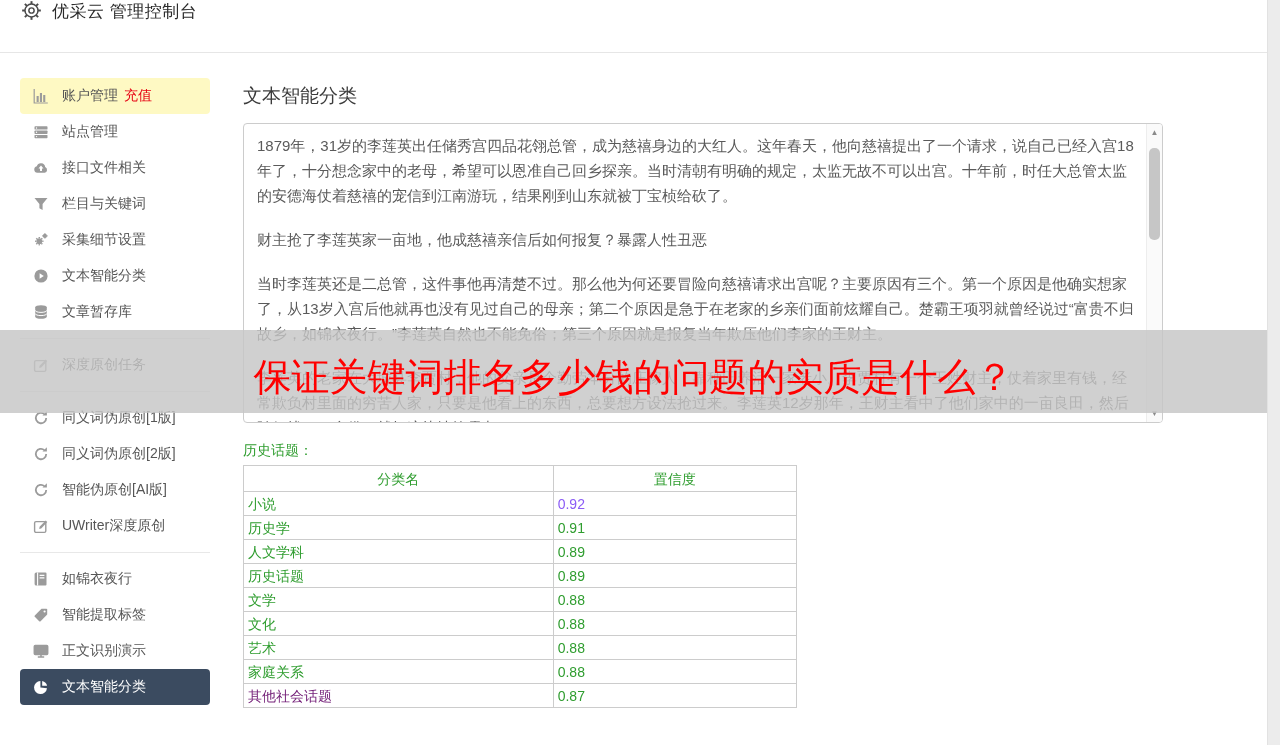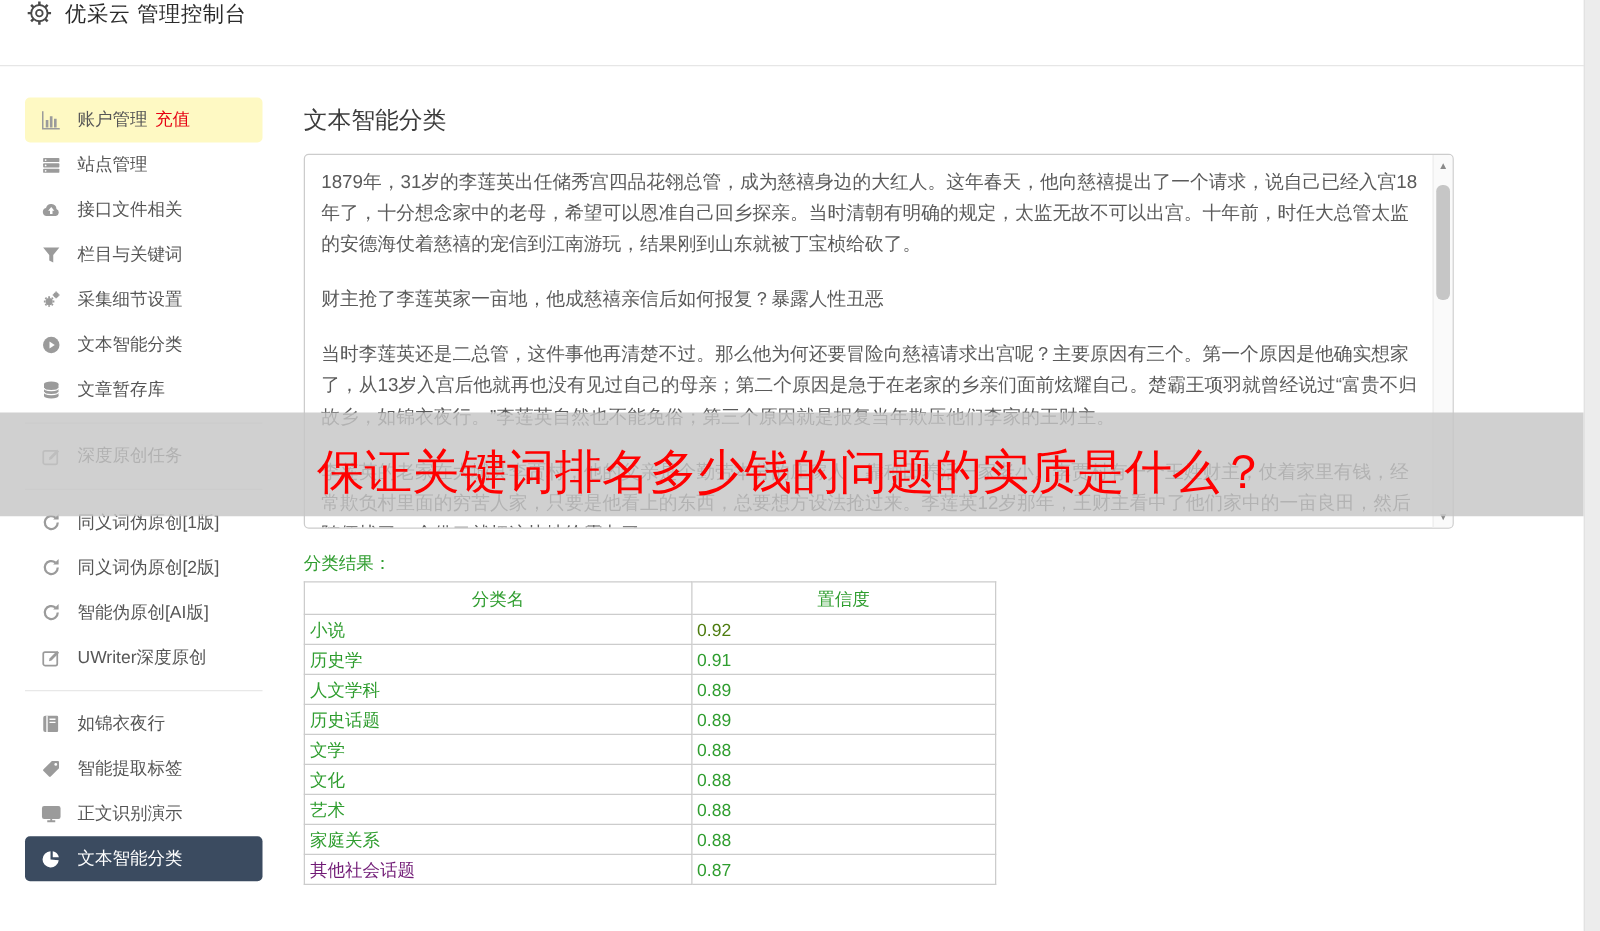--- a/index.html
+++ b/index.html
@@ -275,33 +275,33 @@
         <p>当时李莲英还是二总管，这件事他再清楚不过。那么他为何还要冒险向慈禧请求出宫呢？主要原因有三个。第一个原因是他确实想家了，从13岁入宫后他就再也没有见过自己的母亲；第二个原因是急于在老家的乡亲们面前炫耀自己。楚霸王项羽就曾经说过“富贵不归故乡，如锦衣夜行。”李莲英自然也不能免俗；第三个原因就是报复当年欺压他们李家的王财主。</p>
         <p>李莲英的老家在大城县李贾村，他的父亲是个勤劳本分的庄稼人，靠种田养活一家老小。李贾村有一个王姓财主，仗着家里有钱，经常欺负村里面的穷苦人家，只要是他看上的东西，总要想方设法抢过来。李莲英12岁那年，王财主看中了他们家中的一亩良田，然后随便找了一个借口就把这块地给霸占了。</p>
       </div>
     <div class="ta-scrollbar">
       <div class="ta-arrow up">▲</div>
       <div class="ta-thumb"></div>
       <div class="ta-arrow down">▼</div>
     </div>
   </div>
 
-  <div class="result-label" style="color: rgb(47, 157, 47);">分类结果：</div>
+  <div class="result-label" style="color: rgb(47, 157, 47);">历史话题：</div>
 
   <table class="result-table">
     <thead>
       <tr>
         <th style="width: 56%; color: rgb(47, 157, 47);">分类名</th>
         <th style="color: rgb(47, 157, 47);">置信度</th>
       </tr>
     </thead>
     <tbody id="table-body">
         <tr>
           <td style="color: rgb(47, 157, 47);">小说</td>
-          <td style="color: #4d7c0f;">0.92</td>
+          <td style="color: #8b5cf6;">0.92</td>
         </tr>
         <tr>
           <td style="color: rgb(47, 157, 47);">历史学</td>
           <td style="color: rgb(47, 157, 47);">0.91</td>
         </tr>
         <tr>
           <td style="color: rgb(47, 157, 47);">人文学科</td>
           <td style="color: rgb(47, 157, 47);">0.89</td>
         </tr>
         <tr>

